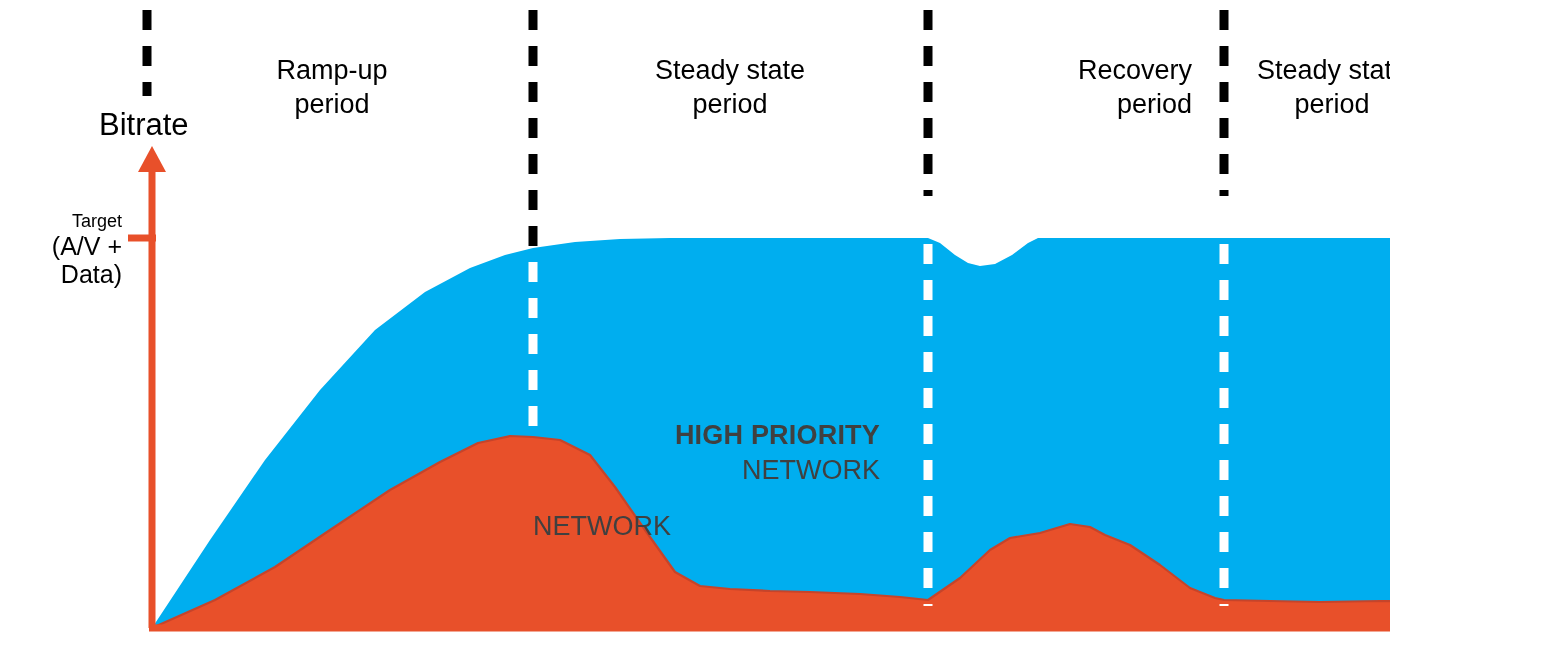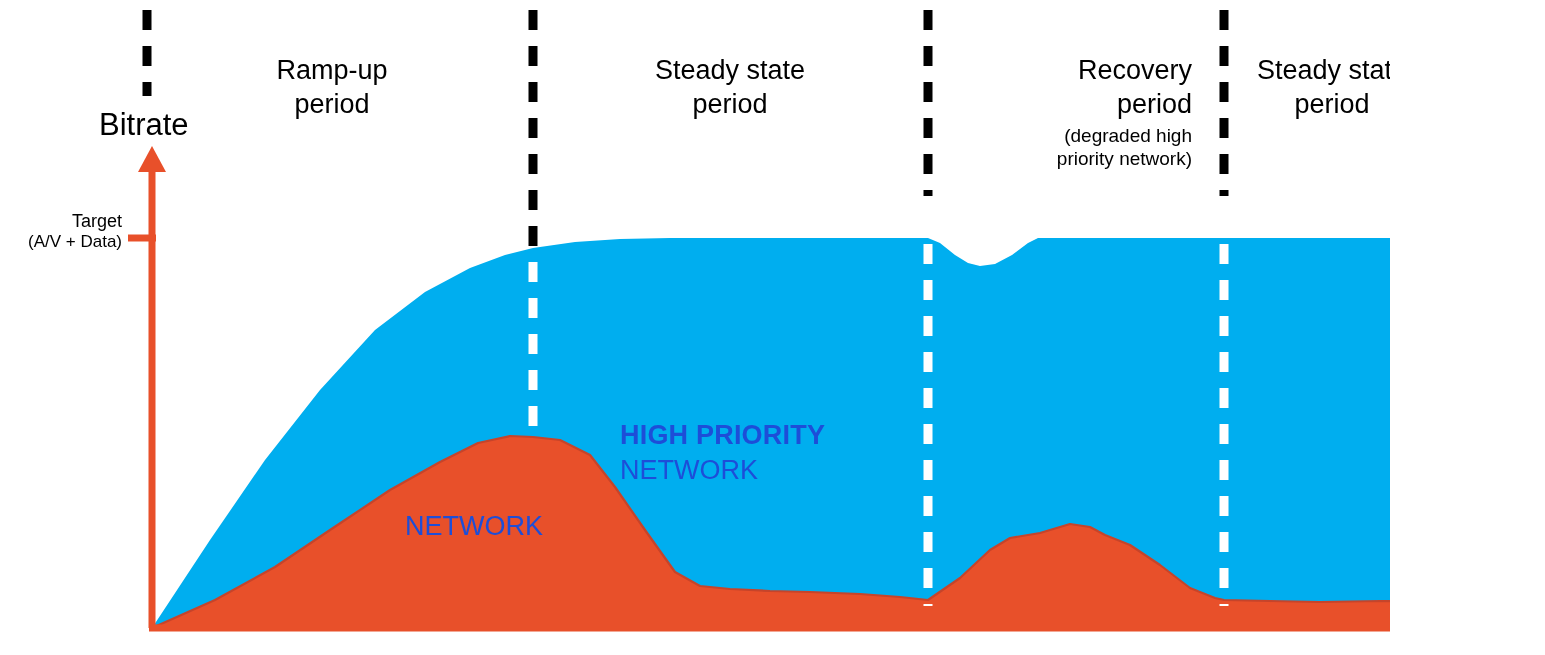--- a/index.html
+++ b/index.html
@@ -51,27 +51,27 @@
     color: #000000;
     font-family: "Liberation Sans", sans-serif;
   }
   .target-label .t-main {
     display: block;
     font-size: 18px;
     line-height: 1.15;
   }
   .target-label .t-sub {
     display: block;
-    font-size: 17px;
+    font-size: 25px;
     line-height: 1.15;
   }
   .area-label {
     position: absolute;
-    text-align: left;
-    color: #1d4ed8;
+    text-align: right;
+    color: #404040;
     font-family: "Liberation Sans", sans-serif;
   }
   .area-label .al-main {
     display: block;
     font-size: 27px;
     font-weight: bold;
     line-height: 1.3;
     letter-spacing: 0.2px;
   }
   .area-label .al-sub {
@@ -138,22 +138,20 @@
   </div>
 
   <div class="phase-label" style="left:620px; top:18px; width:220px;">
     <span>Steady state
 period</span>
   </div>
 
   <div class="phase-label" style="left:966px; top:18px; width:226px;text-align:right;">
     <span>Recovery
 period</span>
-    <span class="phase-sub">(degraded high
-priority network)</span>
   </div>
 
   <div class="phase-label" style="left:1222px; top:18px; width:220px;">
     <span>Steady state
 period</span>
   </div>
 
   <div class="axis-label" style="left:99px; top:107px;">
     <span>Bitrate</span>
   </div>

